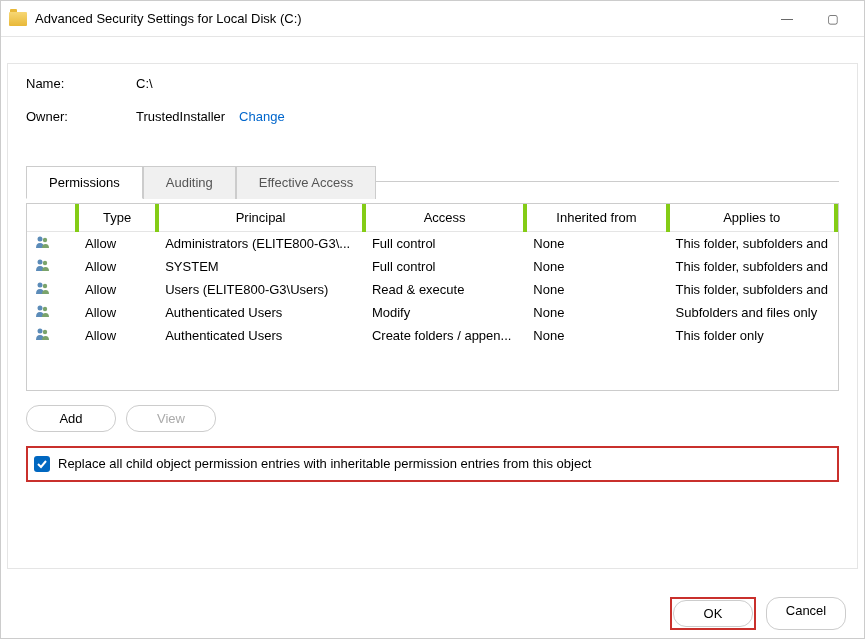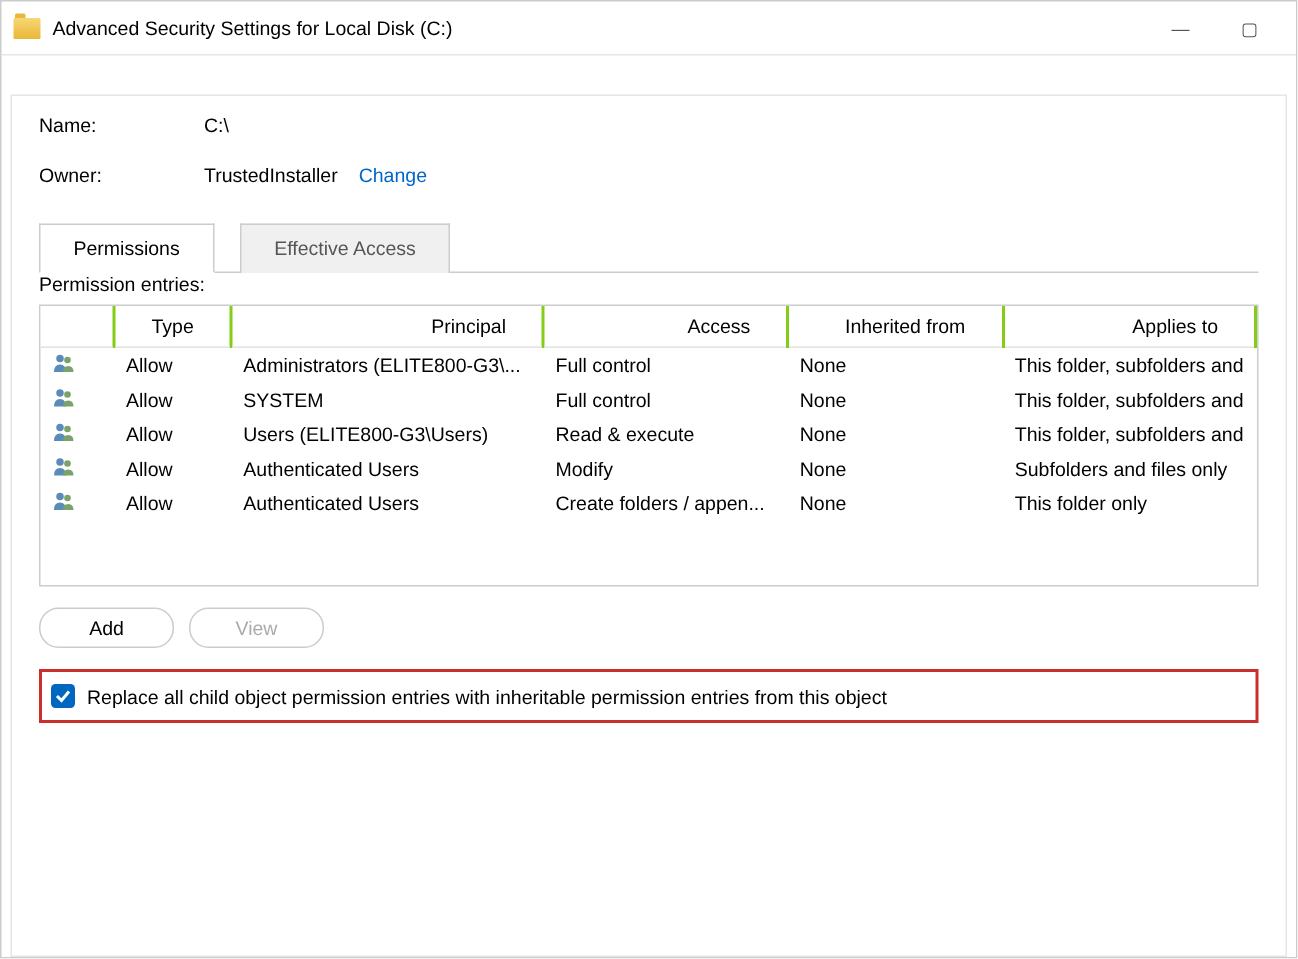--- a/index.html
+++ b/index.html
@@ -96,25 +96,25 @@
     .tabs {
       display: flex;
       border-bottom: 1px solid #ccc;
       margin-top: 6px;
     }
     .tab {
       padding: 8px 22px;
       background: #f0f0f0;
       border: 1px solid #ccc;
       border-bottom: none;
-      margin-right: 17px;
+      margin-right: 0;
       cursor: pointer;
       color: #555;
       position: relative;
-      top: 1px;
+      top: 18px;
     }
     .tab.active {
       background: #fff;
       border-bottom: 1px solid #fff;
       color: #000;
     }
     .help-text {
       margin: 16px 0 10px 0;
       color: #000;
       white-space: nowrap;
@@ -128,25 +128,25 @@
       flex: 0 0 auto;
       overflow: hidden;
       height: 188px;
     }
     table {
       width: 100%;
       border-collapse: collapse;
       font-size: 13px;
     }
     thead th {
-      text-align: right;
+      text-align: center;
       font-weight: normal;
       padding: 6px 24px;
       border-bottom: 1px solid #e5e5e5;
-      border-right: 2px solid #84cc16;
+      border-right: 4px solid #84cc16;
       background: #fff;
       white-space: nowrap;
     }
     thead th:first-child {
       width: 30px;
     }
     thead th.col-type { width: 60px; }
     thead th.col-principal { width: 220px; }
     thead th.col-access { width: 175px; }
     thead th.col-inherited { width: 165px; }
@@ -180,21 +180,20 @@
       cursor: pointer;
       font-size: 13px;
       text-align: center;
     }
     .btn.disabled {
       color: #aaa;
       cursor: default;
     }
     .checkbox-row {
       display: flex;
-      align-items: center;
       margin-top: 14px;
       padding: 8px 6px;
       border: 2px solid #c9302c;
     }
     .checkbox {
       width: 16px;
       height: 16px;
       background: #0067c0;
       border-radius: 3px;
       margin-right: 8px;
@@ -240,20 +239,21 @@
     </div>
 
     <div class="field-row">
       <span class="field-label">Owner:</span>
       <span class="field-value">TrustedInstaller</span>
       <span class="change-link">Change</span>
     </div>
 
     <div class="tabs">
       <div class="tab active">Permissions</div>
+      <div class="tab">Auditing</div>
       <div class="tab">Effective Access</div>
     </div>
 
 
     <div class="entries-label">Permission entries:</div>
 
     <div class="table-container">
       <table>
         <thead>
           <tr>
@@ -344,14 +344,20 @@
       <span class="checkbox">
         <svg viewBox="0 0 12 12">
           <path d="M2 6 L5 9 L10 3" stroke="#fff" stroke-width="2" fill="none"></path>
         </svg>
       </span>
       <span>Replace all child object permission entries with inheritable permission entries from this object</span>
     </div>
 
   </div>
 
+  <div class="footer">
+    <span class="ok-btn-wrap">
+      <div class="btn">OK</div>
+    </span>
+    <div class="btn">Cancel</div>
+  </div>
 
 </div>
 
 </body></html>

